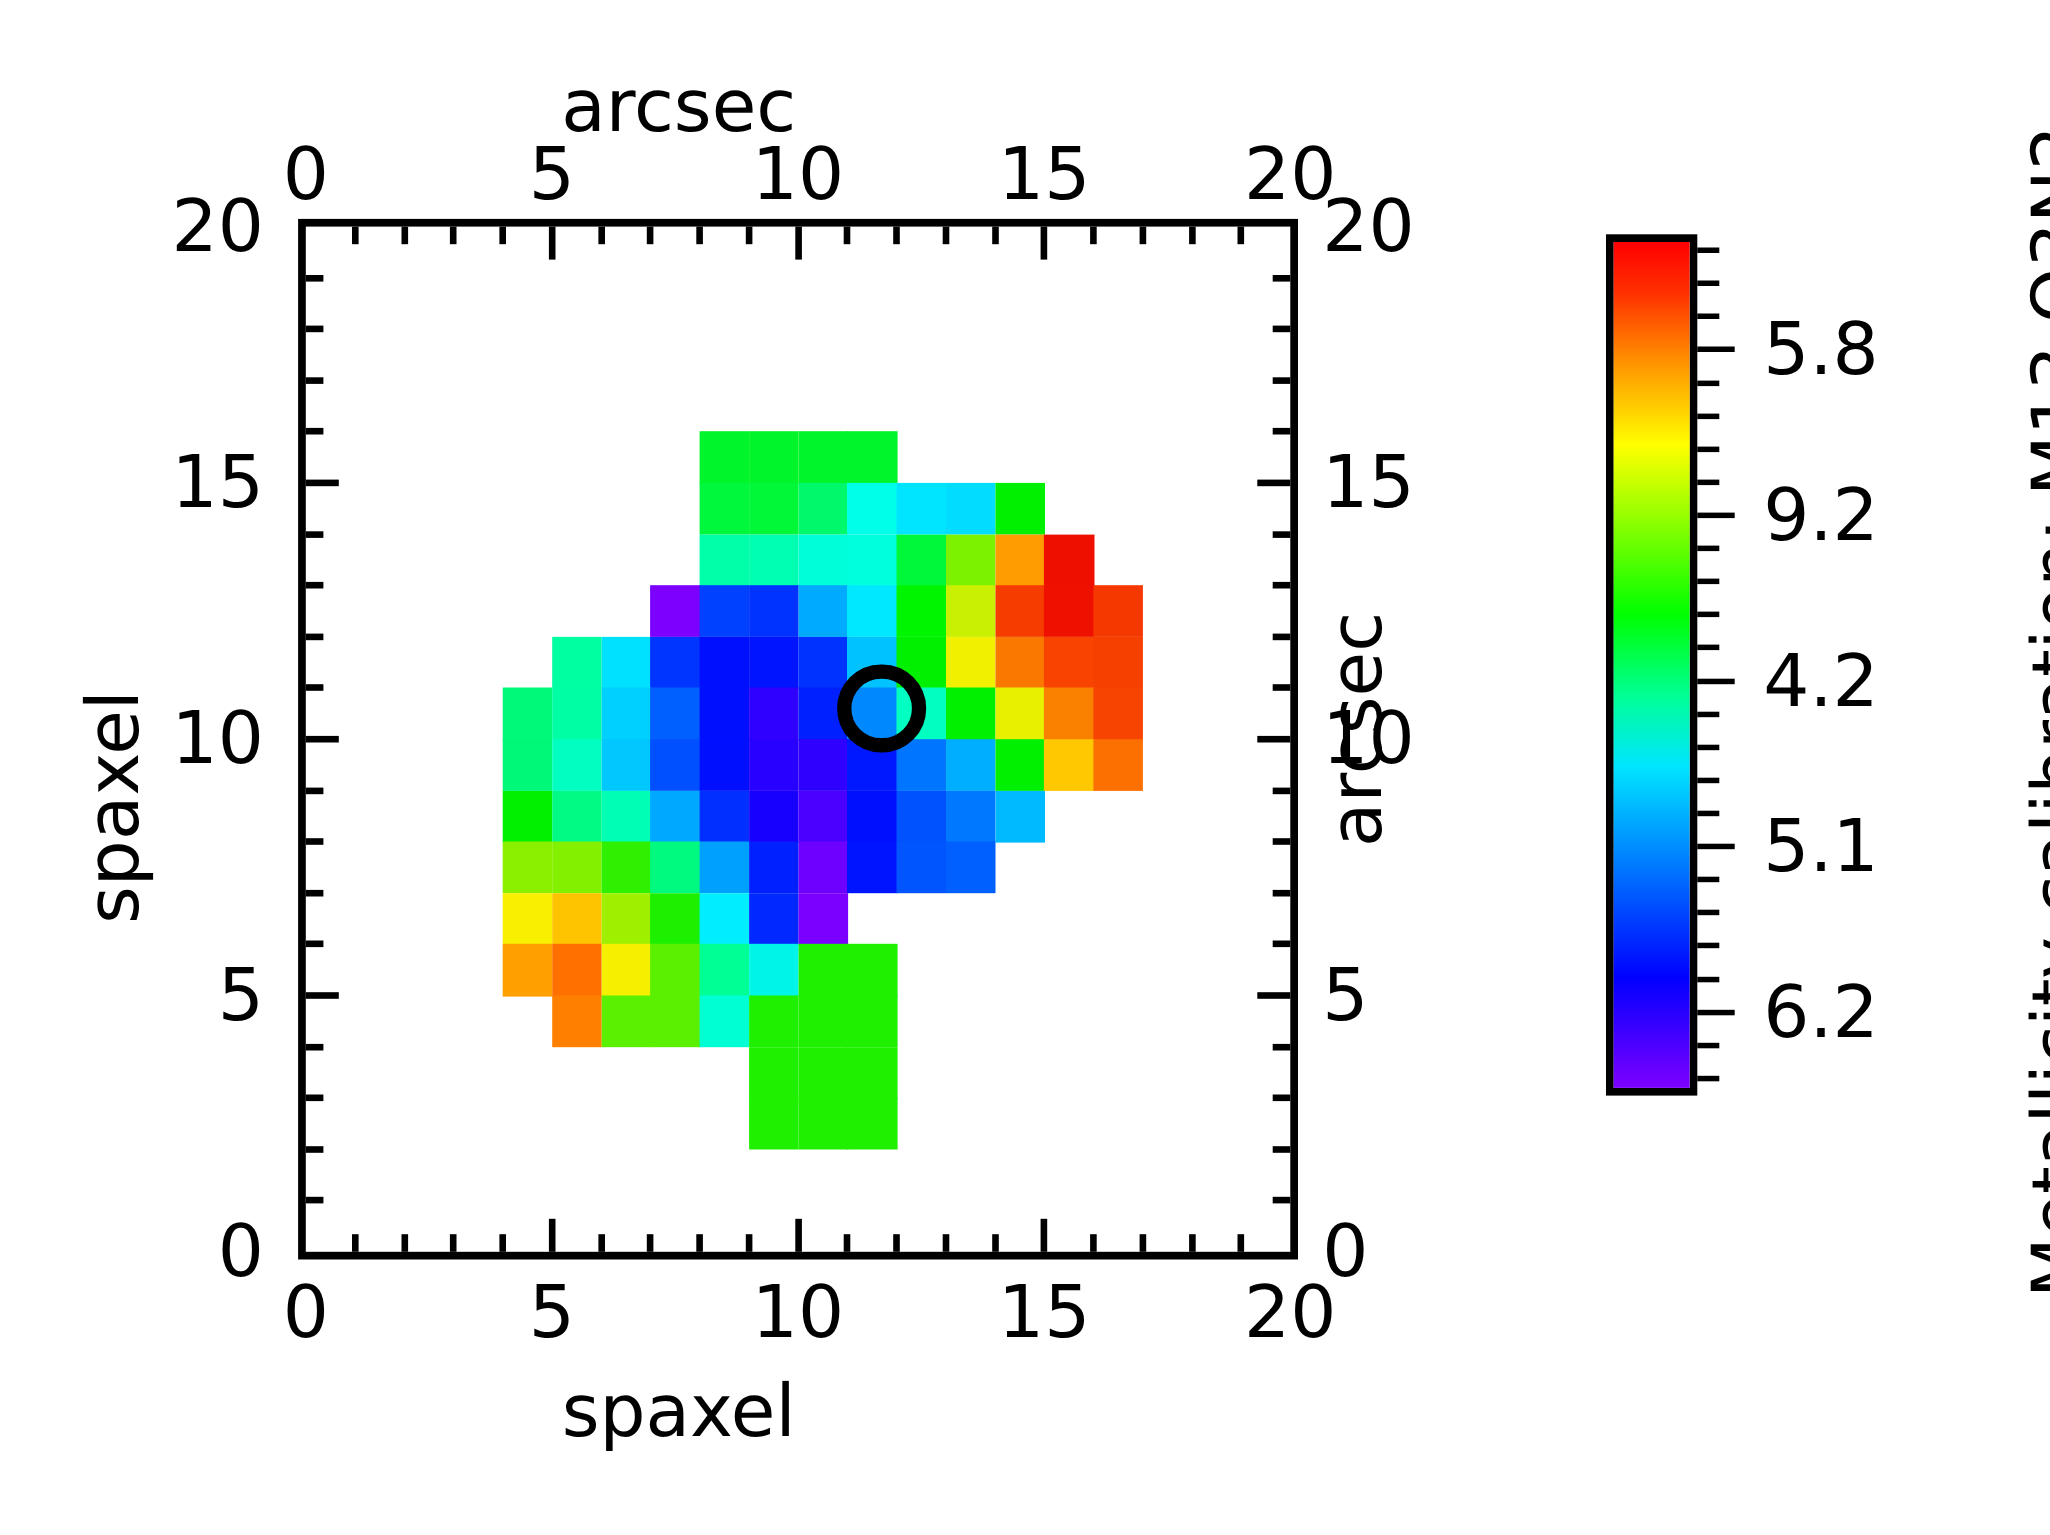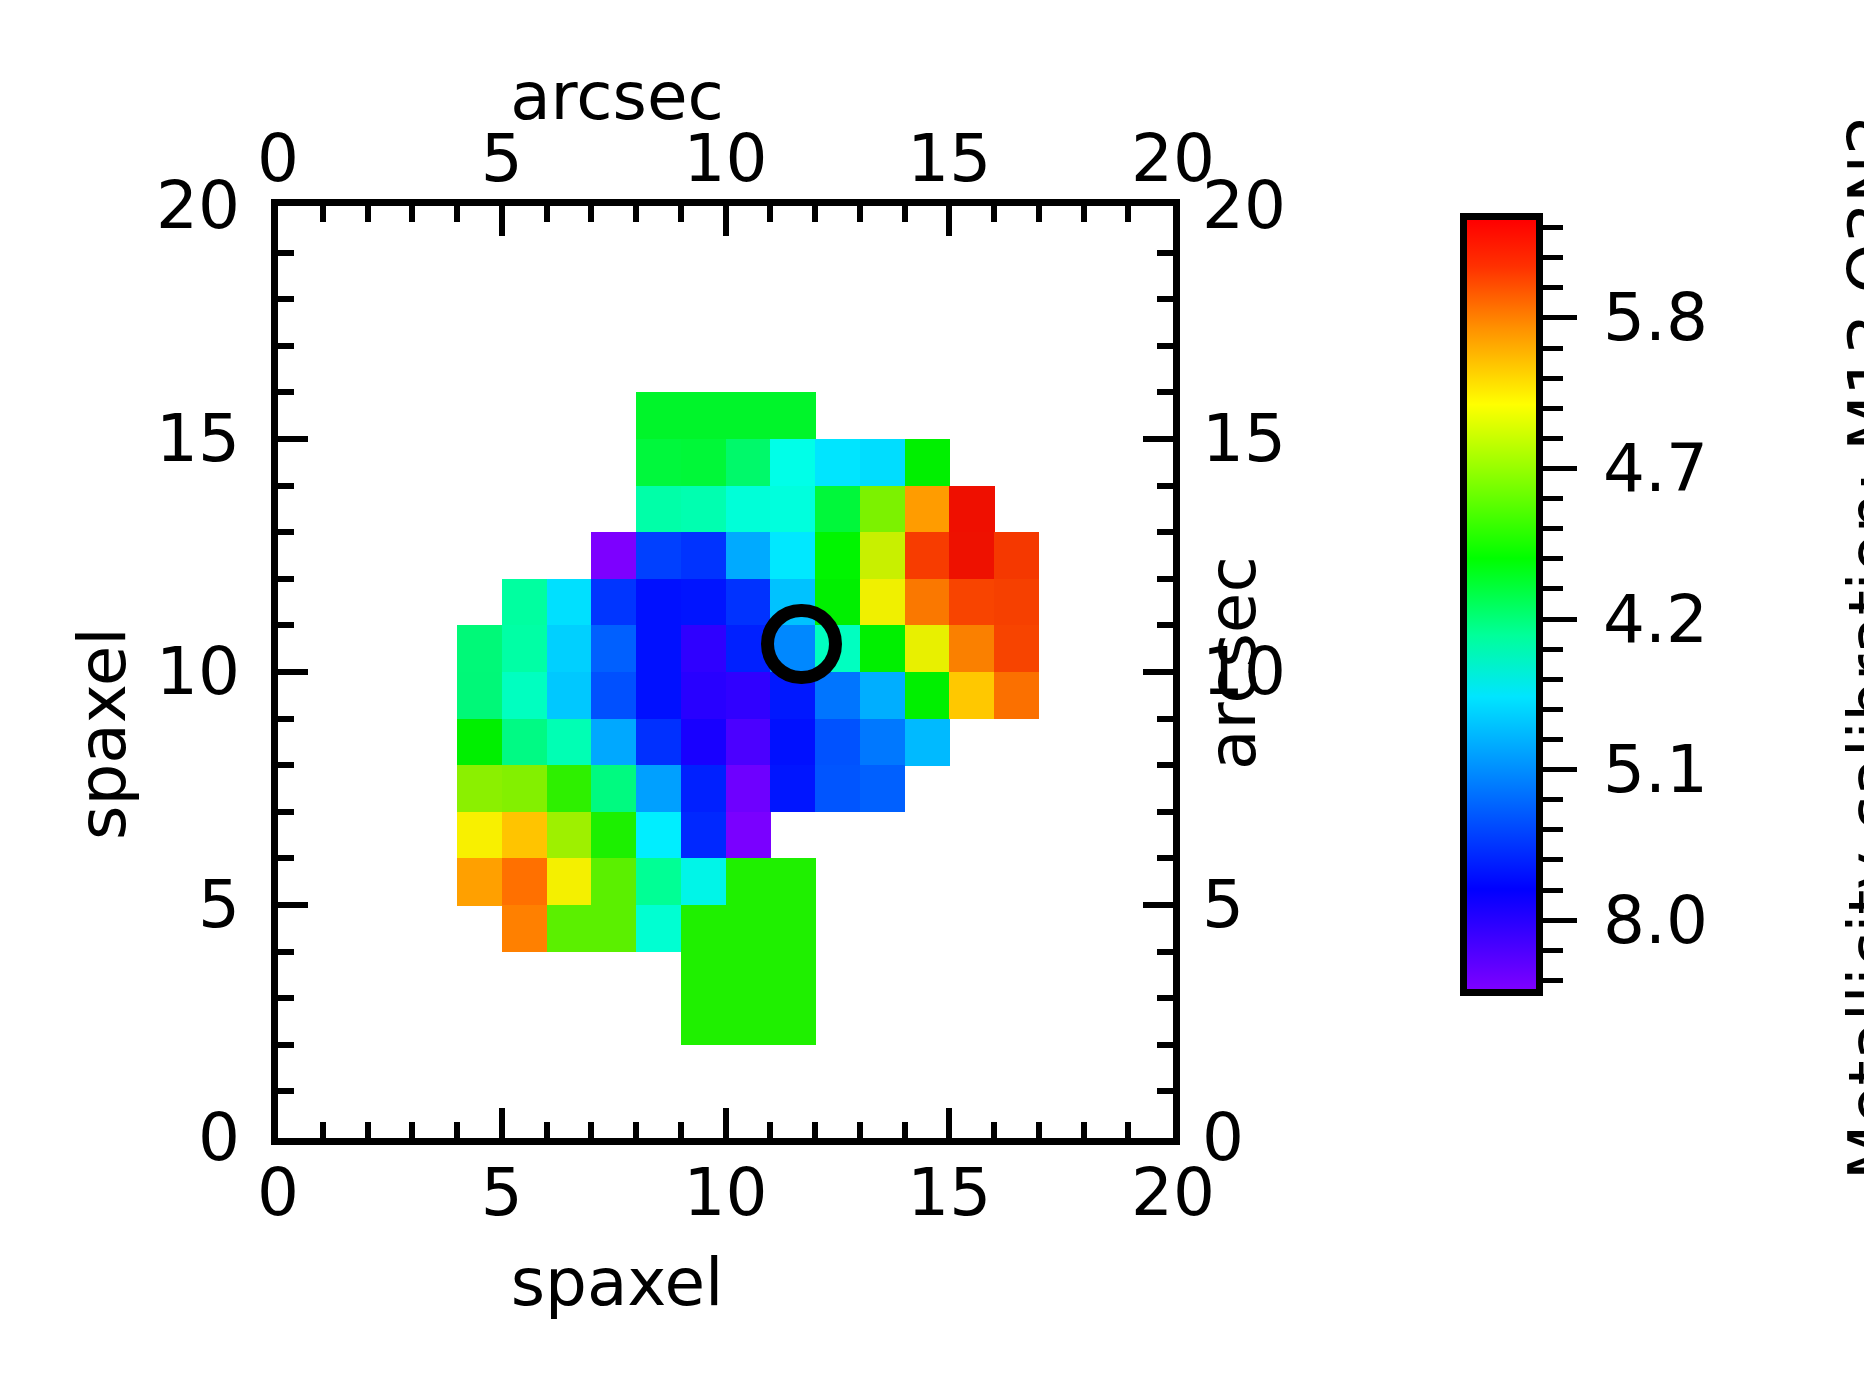--- a/index.html
+++ b/index.html
@@ -392,23 +392,23 @@
       <div class="cb-tick" style="left: 1543px; top: 435.865px; width: 20px;"></div>
       <div class="cb-tick" style="left: 1543px; top: 405.75px; width: 20px;"></div>
       <div class="cb-tick" style="left: 1543px; top: 375.635px; width: 20px;"></div>
       <div class="cb-tick" style="left: 1543px; top: 345.519px; width: 20px;"></div>
       <div class="cb-tick" style="left: 1543px; top: 315.404px; width: 34px;"></div>
       <div class="cb-tick" style="left: 1543px; top: 285.288px; width: 20px;"></div>
       <div class="cb-tick" style="left: 1543px; top: 255.173px; width: 20px;"></div>
       <div class="cb-tick" style="left: 1543px; top: 225.058px; width: 20px;"></div>
     </div>
   <div id="colorbar-ticklabels">
-      <div class="cb-ticklabel" style="left: 1603px; top: 920.712px;">8.0</div>
+      <div class="cb-ticklabel" style="left: 1603px; top: 920.712px;">6.2</div>
       <div class="cb-ticklabel" style="left: 1603px; top: 770.135px;">5.1</div>
       <div class="cb-ticklabel" style="left: 1603px; top: 619.558px;">4.2</div>
-      <div class="cb-ticklabel" style="left: 1603px; top: 468.981px;">4.7</div>
+      <div class="cb-ticklabel" style="left: 1603px; top: 468.981px;">9.2</div>
       <div class="cb-ticklabel" style="left: 1603px; top: 318.404px;">5.8</div>
     </div>
 
   <div id="colorbar-title" style="left:1840px; top:1180px;">Metallicity calibration: M13 O3N2</div>
 
 <div id="aperture-circle" style="left: 761.3px; top: 603.765px; width: 80.55px; height: 80.55px; border-color: rgb(0, 0, 0);"></div>
   </div>
 
 </body></html>

